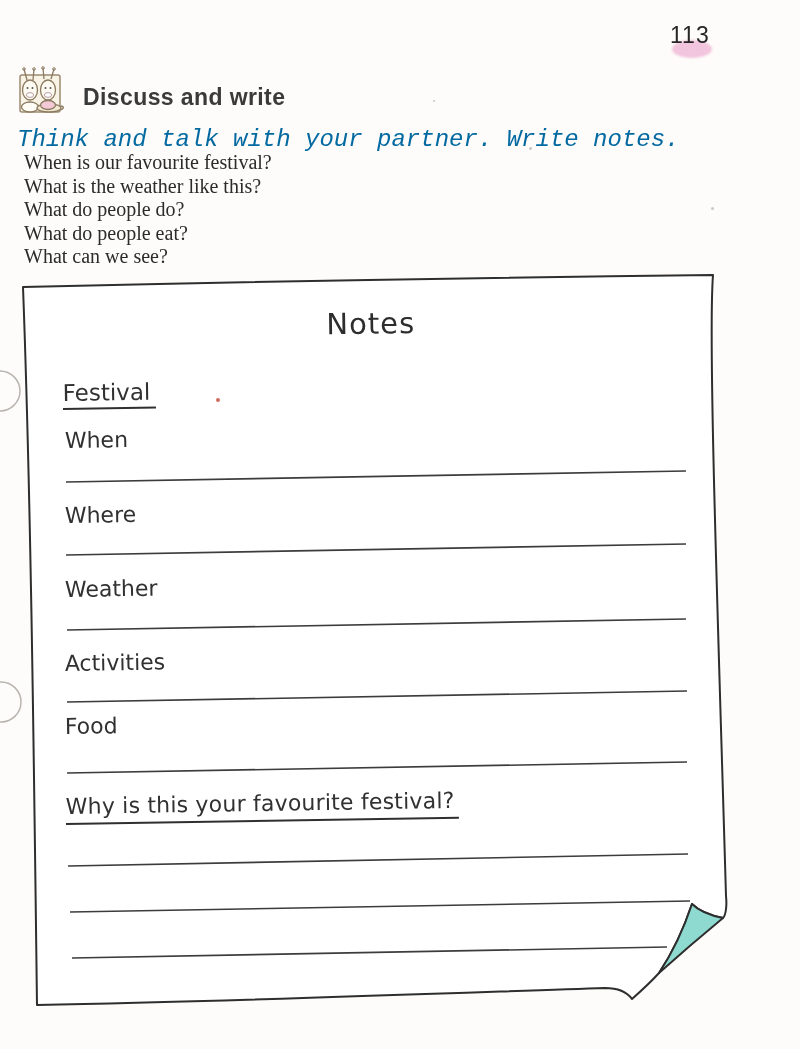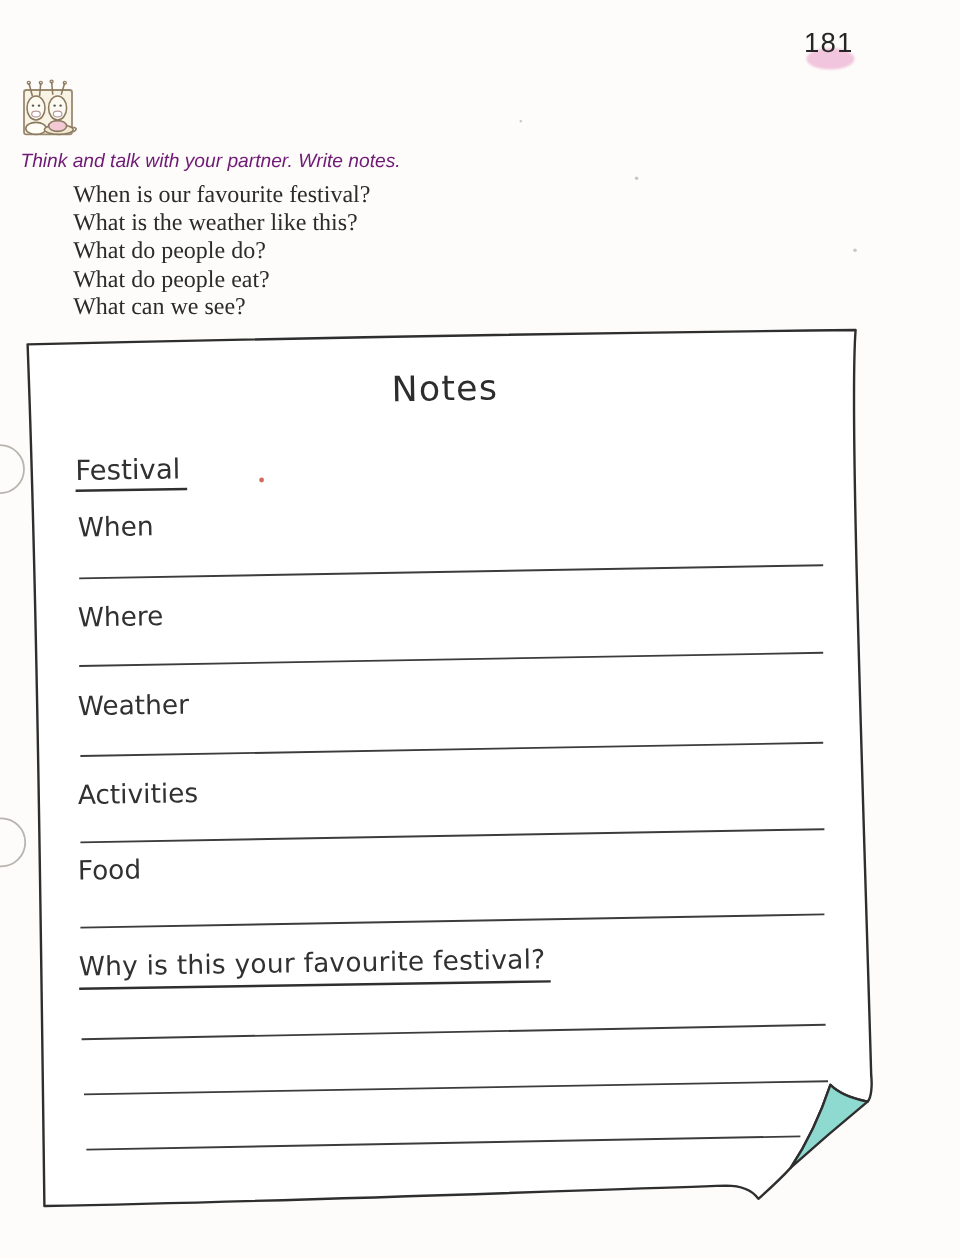--- a/index.html
+++ b/index.html
@@ -22,27 +22,27 @@
   }
   
   .hdr-icon{position:absolute;left:16px;top:64px;}
   .hdr-title{
     position:absolute;left:83px;top:84px;
     font-size:23px;font-weight:700;letter-spacing:.4px;color:#3a3a3a;
   }
   
   .intro{
     position:absolute;left:17px;top:126px;
-    font-family:Liberation Sans, sans-serif;font-style:italic;
-    font-size:16px;color:#701a75;
+    font-family:Liberation Mono, monospace;font-style:italic;
+    font-size:24px;color:#0369a1;
   }
   .questions{
     position:absolute;left:24px;top:151px;
     font-family:"Liberation Serif", serif;
-    font-size:20px;line-height:23.6px;color:#2b2b2b;margin-left:37px;
+    font-size:20px;line-height:23.6px;color:#2b2b2b;
   }
   
   .paper-svg{position:absolute;left:0;top:260px;}
   
   .note{font-family:"DejaVu Sans", sans-serif;color:#313131;position:absolute;}
   .tilt{transform:rotate(-0.9deg);transform-origin:left bottom;}
   .notes-title{
     left:281px;top:308px;width:180px;text-align:center;
     font-size:29px;letter-spacing:1px;color:#2d2d2d;
   }
@@ -65,21 +65,21 @@
   .speck.s1{left:529px;top:147px;width:3px;height:3px;}
   .speck.s2{left:711px;top:207px;width:3px;height:3px;}
   .speck.s3{left:433px;top:100px;width:2px;height:2px;}
 </style>
 </head>
 <body>
 
 <div class="page">
 
   <div class="pg-highlight"></div>
-  <div class="pg-number">181</div>
+  <div class="pg-number">113</div>
 
   <svg class="hdr-icon" width="50" height="58" viewBox="0 0 50 58">
     <rect x="4" y="11" width="40" height="37" rx="2" fill="#f8f3e4" stroke="#9a8a70" stroke-width="1.5"></rect>
 
     <path d="M11 16 L8 5 M17 16 L18 5 M28 15 L27 4 M35 15 L38 5" stroke="#8b7a60" stroke-width="1.3" fill="none"></path>
     <circle cx="8" cy="5" r="1.3" fill="none" stroke="#8b7a60"></circle>
     <circle cx="18" cy="5" r="1.3" fill="none" stroke="#8b7a60"></circle>
     <circle cx="27" cy="4" r="1.3" fill="none" stroke="#8b7a60"></circle>
     <circle cx="38" cy="5" r="1.3" fill="none" stroke="#8b7a60"></circle>
 
@@ -91,20 +91,21 @@
     <circle cx="34.5" cy="24" r="1" fill="#555"></circle>
     <ellipse cx="14" cy="31" rx="3.6" ry="2.4" fill="#fff" stroke="#b89a9f" stroke-width="1"></ellipse>
     <ellipse cx="32" cy="31" rx="3.6" ry="2.4" fill="#fff" stroke="#b89a9f" stroke-width="1"></ellipse>
 
     <ellipse cx="14" cy="43" rx="8.5" ry="5" fill="#fffdf6" stroke="#8b7a60" stroke-width="1.3"></ellipse>
     <ellipse cx="33" cy="44" rx="12" ry="4" fill="#f2e9d2" stroke="#8b7a60" stroke-width="1.3"></ellipse>
     <ellipse cx="32" cy="41" rx="7.5" ry="4.5" fill="#f4c9d6" stroke="#8b7a60" stroke-width="1.3"></ellipse>
     <path d="M45 42 q5 1 0 4" fill="none" stroke="#8b7a60" stroke-width="1.3"></path>
   </svg>
 
+  <div class="hdr-title">Discuss and write</div>
 
   <div class="intro">Think and talk with your partner. Write notes.</div>
   <div class="questions">
     <div>When is our favourite festival?</div>
     <div>What is the weather like this?</div>
     <div>What do people do?</div>
     <div>What do people eat?</div>
     <div>What can we see?</div>
   </div>
 

